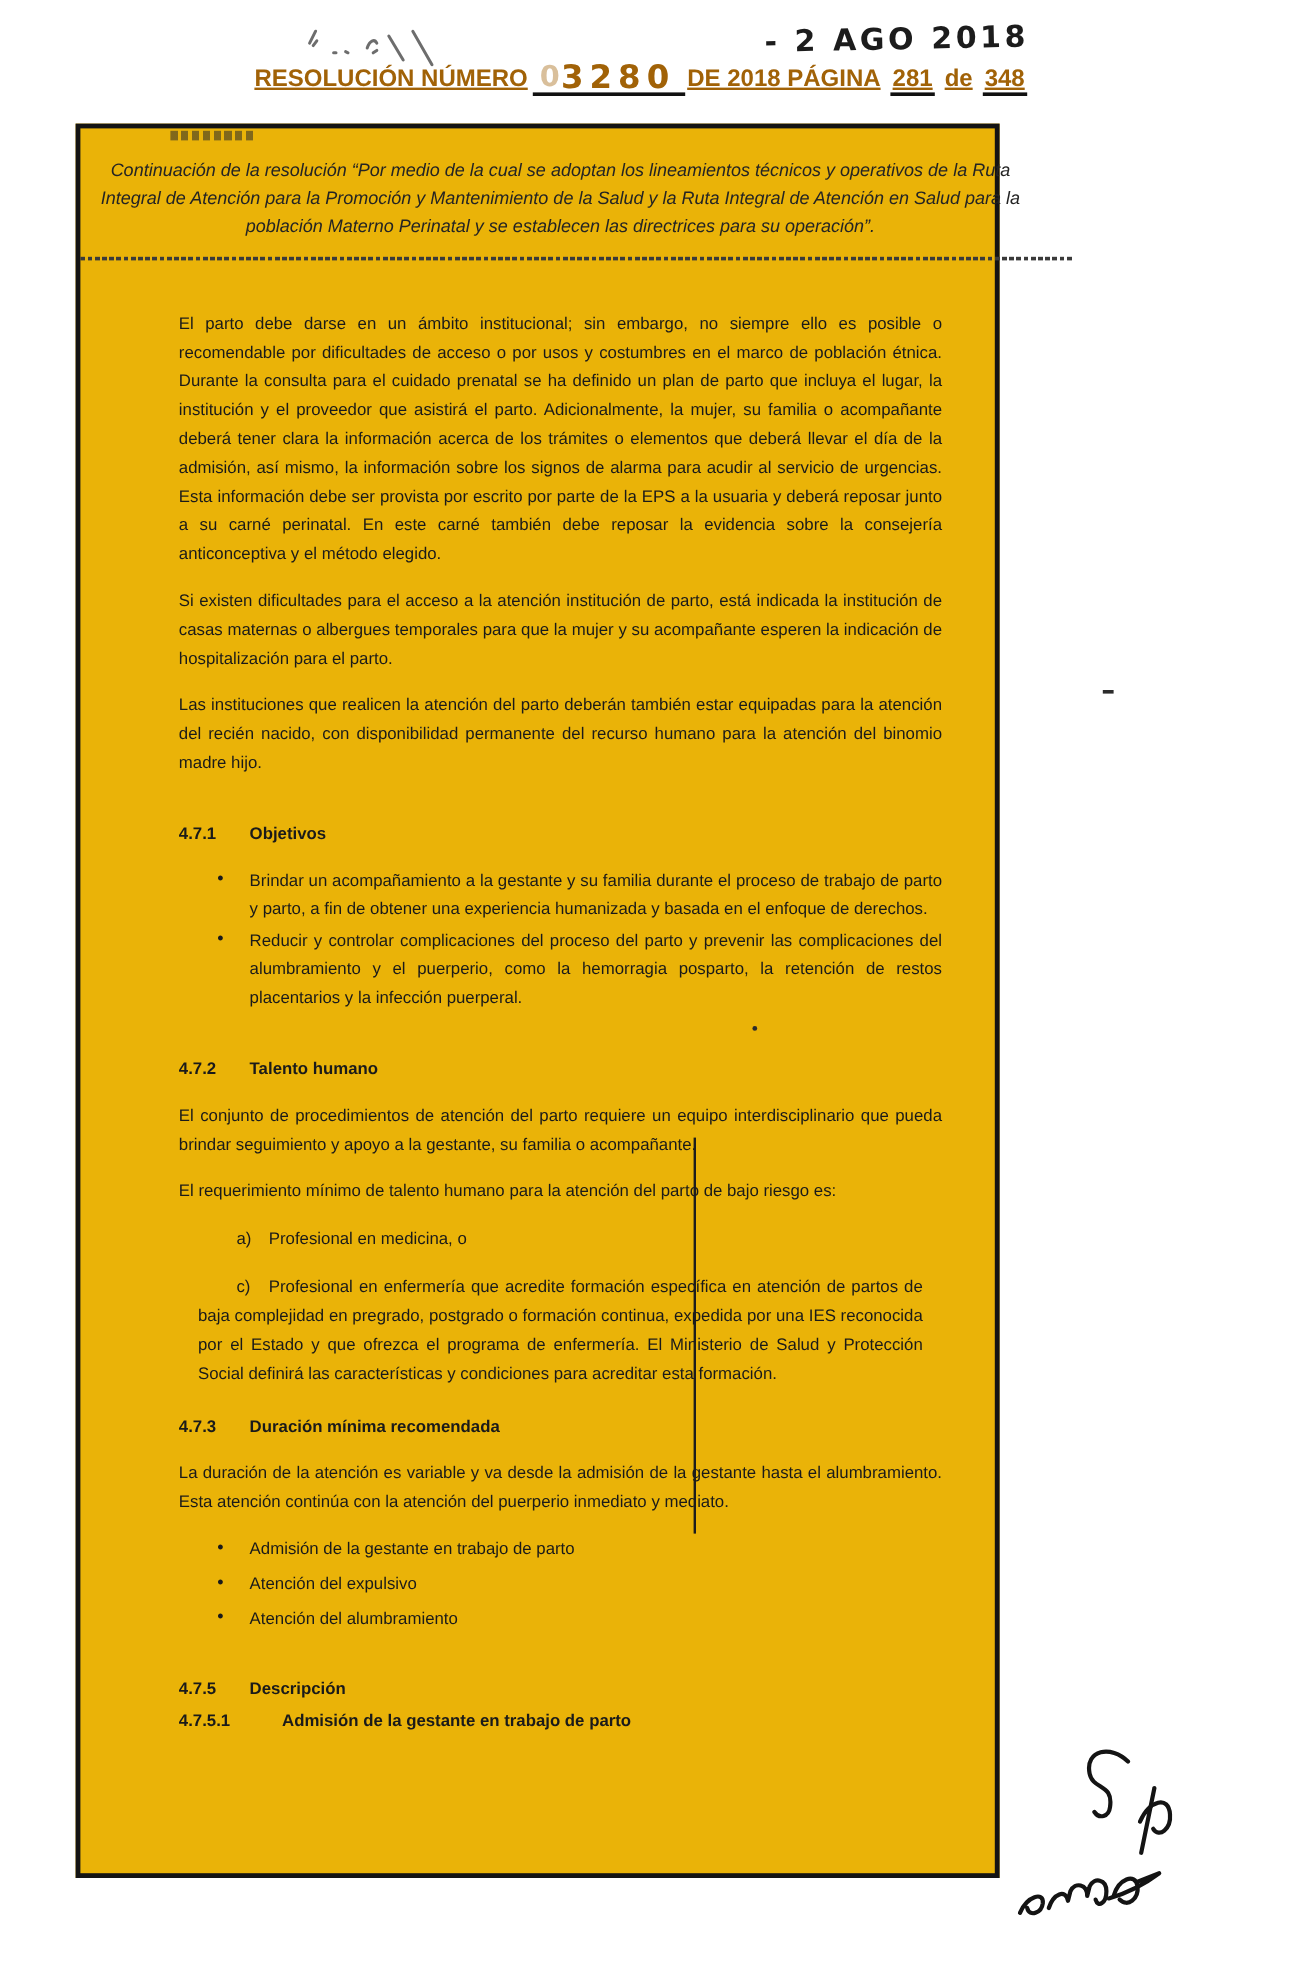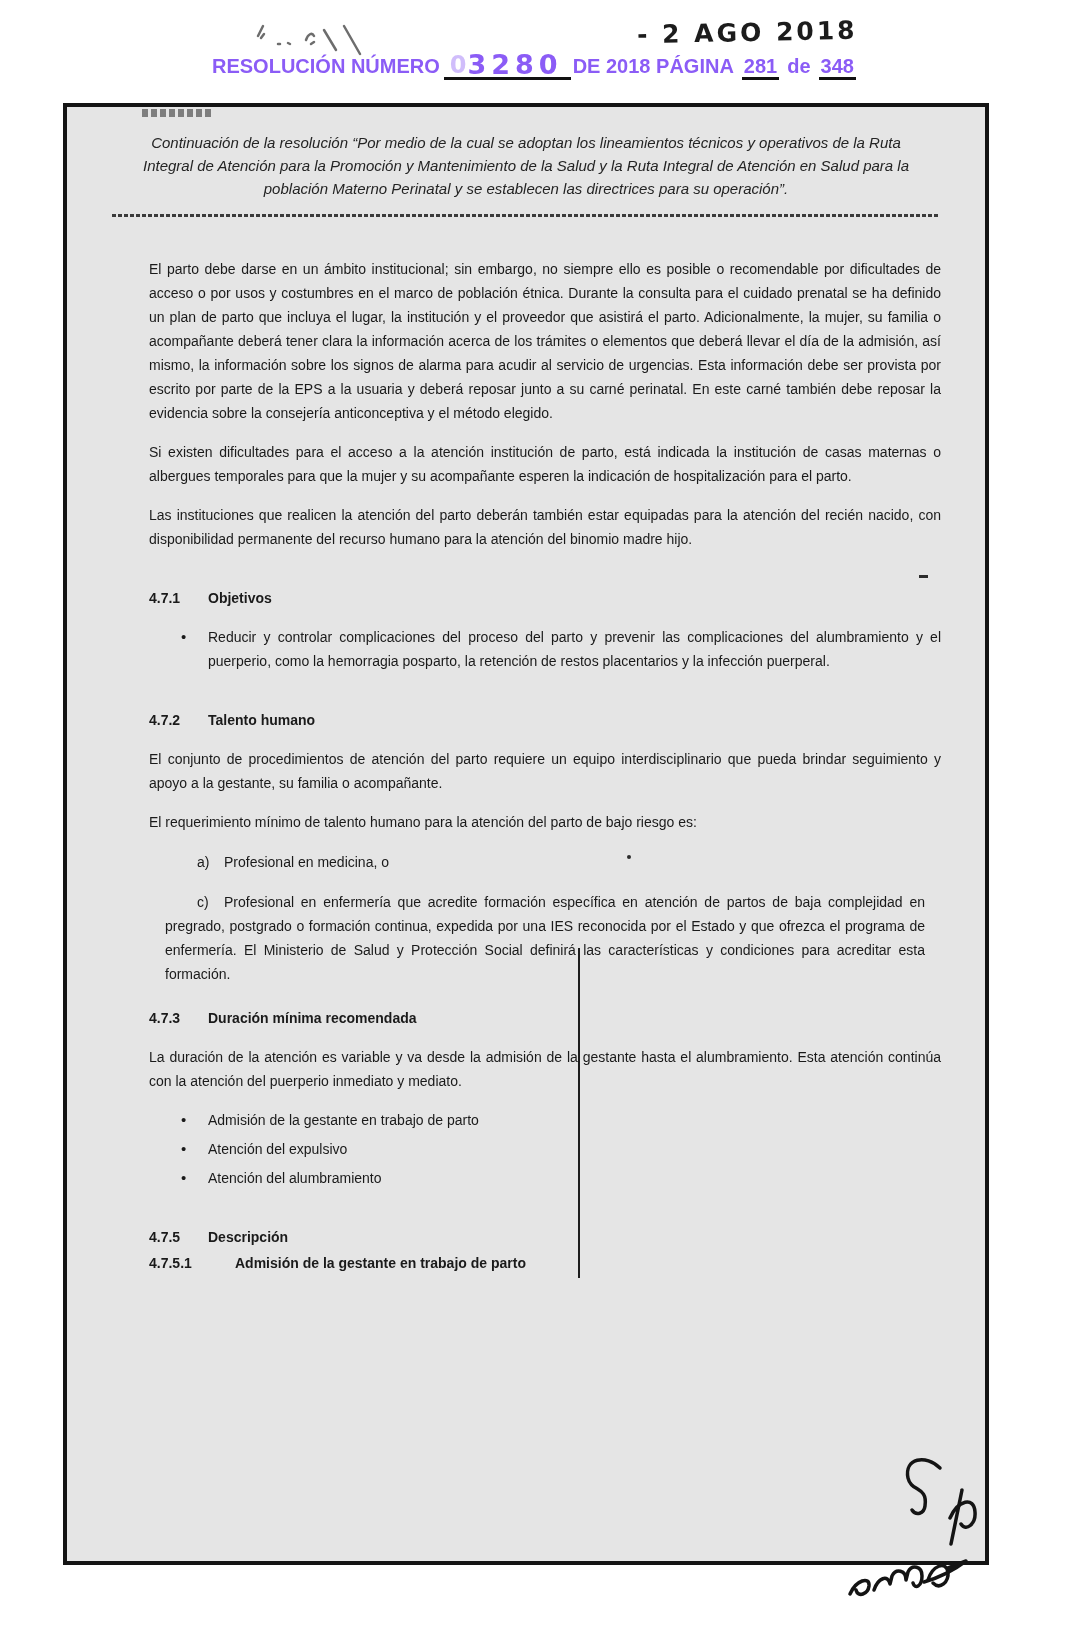--- a/index.html
+++ b/index.html
@@ -17,22 +17,23 @@
   .stamp-smudge{position:absolute;left:248px;top:16px;opacity:.85;}
   .date-stamp{
     position:absolute;left:637px;top:18px;
     font-family:"DejaVu Sans",sans-serif;
     font-weight:700;font-size:25px;letter-spacing:3px;
     color:#1c1c1c;transform:rotate(-1.2deg);
     white-space:nowrap;
   }
   .title-line{
     position:absolute;left:212px;top:54px;
-    font-weight:700;font-size:20px;color:#8b5cf6;
+    font-weight:700;font-size:20px;color:#a16207;
     white-space:nowrap;
+    text-decoration:underline;
   }
   .title-line .seg{vertical-align:baseline;}
   .stamp-num-wrap{
     display:inline-block;border-bottom:3px solid #111;
     padding:0 8px 1px 6px;margin:0 2px 0 4px;line-height:20px;
   }
   .stamp-num-faint{
     font-family:"DejaVu Sans",sans-serif;
     font-size:24px;font-weight:700;opacity:.4;letter-spacing:1px;
   }
@@ -40,24 +41,24 @@
     font-family:"DejaVu Sans",sans-serif;
     font-size:27px;font-weight:700;letter-spacing:5px;
     position:relative;top:1px;
   }
   .pg-underline{border-bottom:3px solid #111;padding:0 2px 0px 2px;}
   .sp{display:inline-block;width:8px;}
 
   
   .doc-box{
     position:absolute;left:63px;top:103px;
-    width:926px;height:1462px;
+    width:770px;height:1462px;
     border:4px solid #141414;
     box-sizing:border-box;
-    background:#e5e5e5;
+    background:#eab308;
   }
   .box-corner-smudge{position:absolute;left:75px;top:2px;width:70px;height:8px;
     background:repeating-linear-gradient(90deg,#2a2a2a 0 6px,transparent 6px 9px);
     opacity:.55;}
 
   .continuation{
     margin:24px auto 0 auto;width:800px;
     font-style:italic;font-size:15px;line-height:23px;
     text-align:center;color:#242424;
   }
@@ -136,20 +137,21 @@
 
       <p>Si existen dificultades para el acceso a la atención institución de parto, está indicada la institución de casas maternas o albergues temporales para que la mujer y su acompañante esperen la indicación de hospitalización para el parto.</p>
 
       <p>Las instituciones que realicen la atención del parto deberán también estar equipadas para la atención del recién nacido, con disponibilidad permanente del recurso humano para la atención del binomio madre hijo.</p>
 
       <p class="heading">
         <span class="hnum">4.7.1</span><span>Objetivos</span>
       </p>
 
       <ul class="bullets">
+        <li>Brindar un acompañamiento a la gestante y su familia durante el proceso de trabajo de parto y parto, a fin de obtener una experiencia humanizada y basada en el enfoque de derechos.</li>
         <li>Reducir y controlar complicaciones del proceso del parto y prevenir las complicaciones del alumbramiento y el puerperio, como la hemorragia posparto, la retención de restos placentarios y la infección puerperal.</li>
       </ul>
 
       <p class="heading">
         <span class="hnum">4.7.2</span><span>Talento humano</span>
       </p>
 
       <p>El conjunto de procedimientos de atención del parto requiere un equipo interdisciplinario que pueda brindar seguimiento y apoyo a la gestante, su familia o acompañante.</p>
 
       <p>El requerimiento mínimo de talento humano para la atención del parto de bajo riesgo es:</p>

